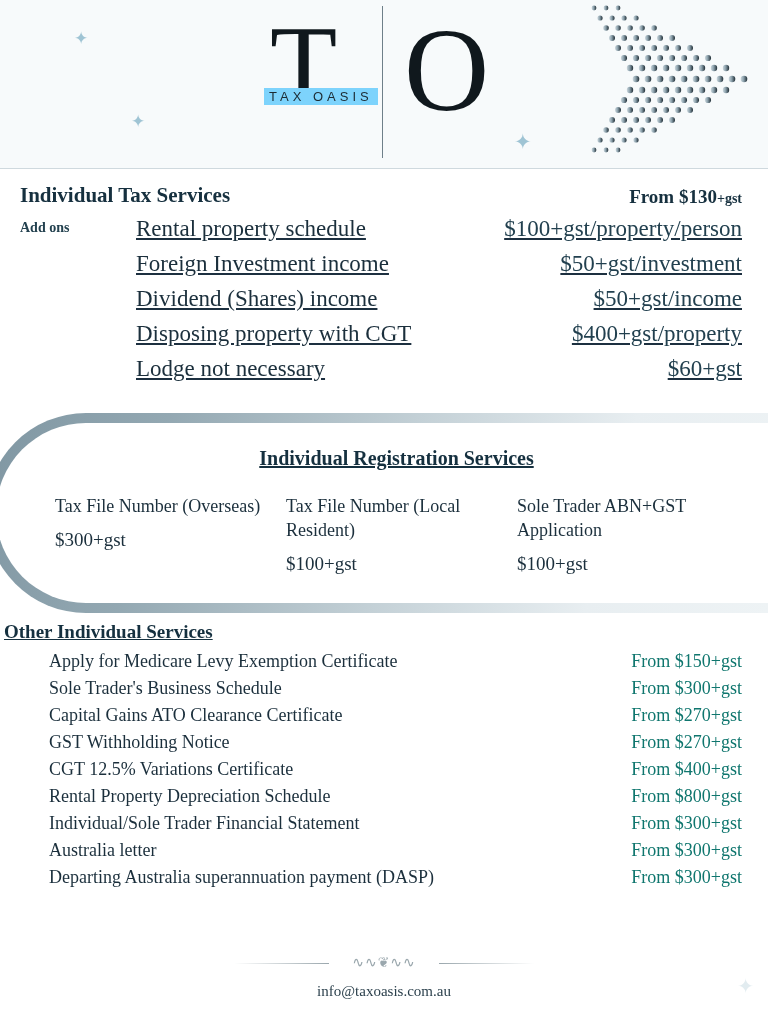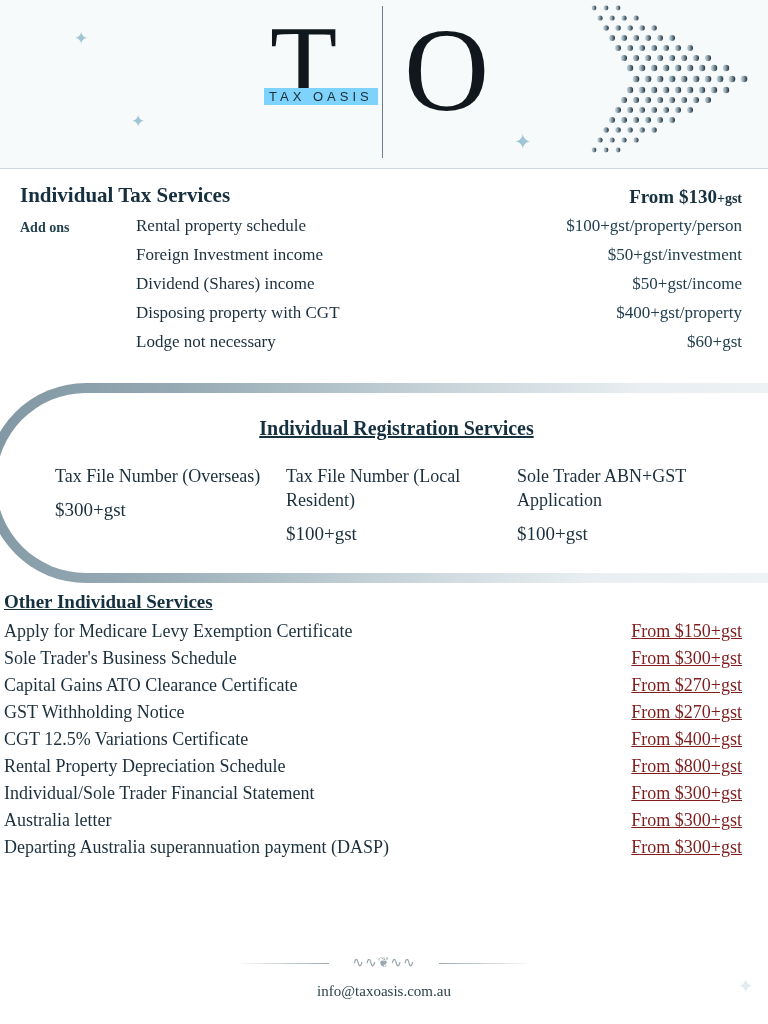--- a/index.html
+++ b/index.html
@@ -126,21 +126,22 @@
     padding-top: 4px;
   }
   .addons-list {
     flex: 1;
   }
   .addon-row {
     display: flex;
     justify-content: space-between;
     align-items: baseline;
     margin-bottom: 9px;
-    font-size: 17px;
+    font-size: 23px;
+    text-decoration: underline;
   }
   .addon-name { color: #1b2f3c; }
   .addon-price { color: #22404f; text-align: right; }
 
   
   .band-wrap {
     position: relative;
     margin-top: 22px;
     height: 200px;
   }
@@ -205,22 +206,22 @@
     text-decoration: underline;
     margin-bottom: 8px;
   }
   .other-row {
     display: flex;
     justify-content: space-between;
     align-items: baseline;
     margin-bottom: 6px;
     font-size: 18px;
   }
-  .other-name { color: #1b2f3c; max-width: 520px; }
-  .other-price { color: #7f1d1d; white-space: nowrap; text-decoration: underline; }
+  .other-name { color: #1b2f3c; max-width: 520px; margin-left: 45px; }
+  .other-price { color: #0f766e; white-space: nowrap; }
 
   
   .footer {
     position: absolute;
     left: 0;
     right: 0;
     bottom: 0;
     height: 80px;
   }
   .divider {

